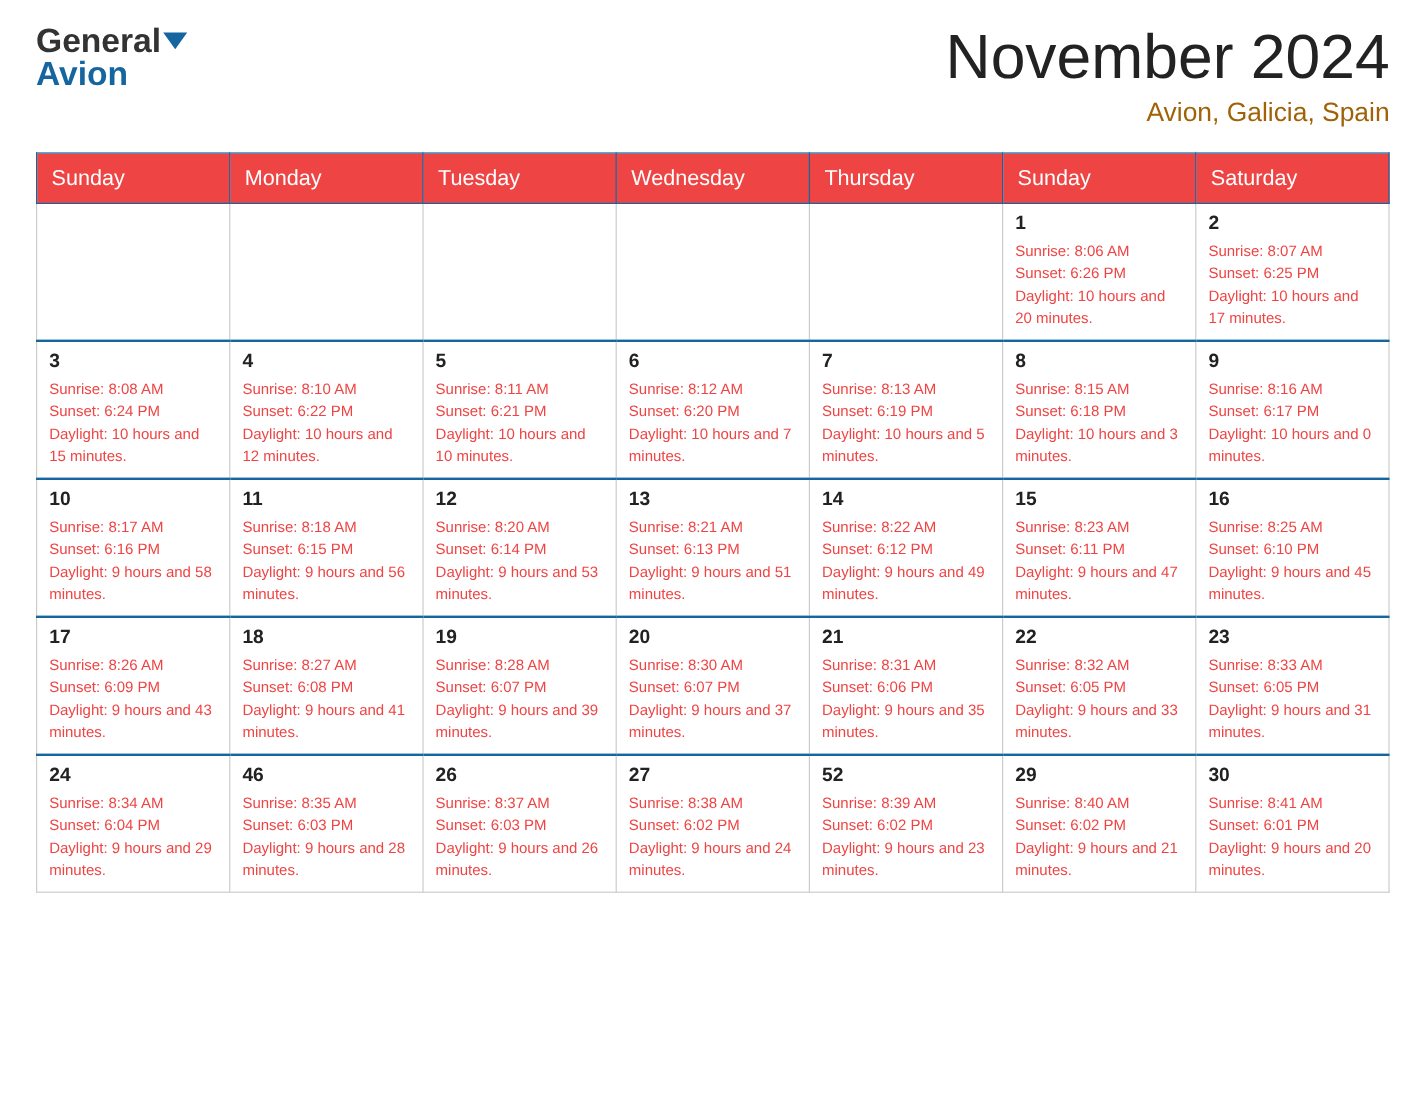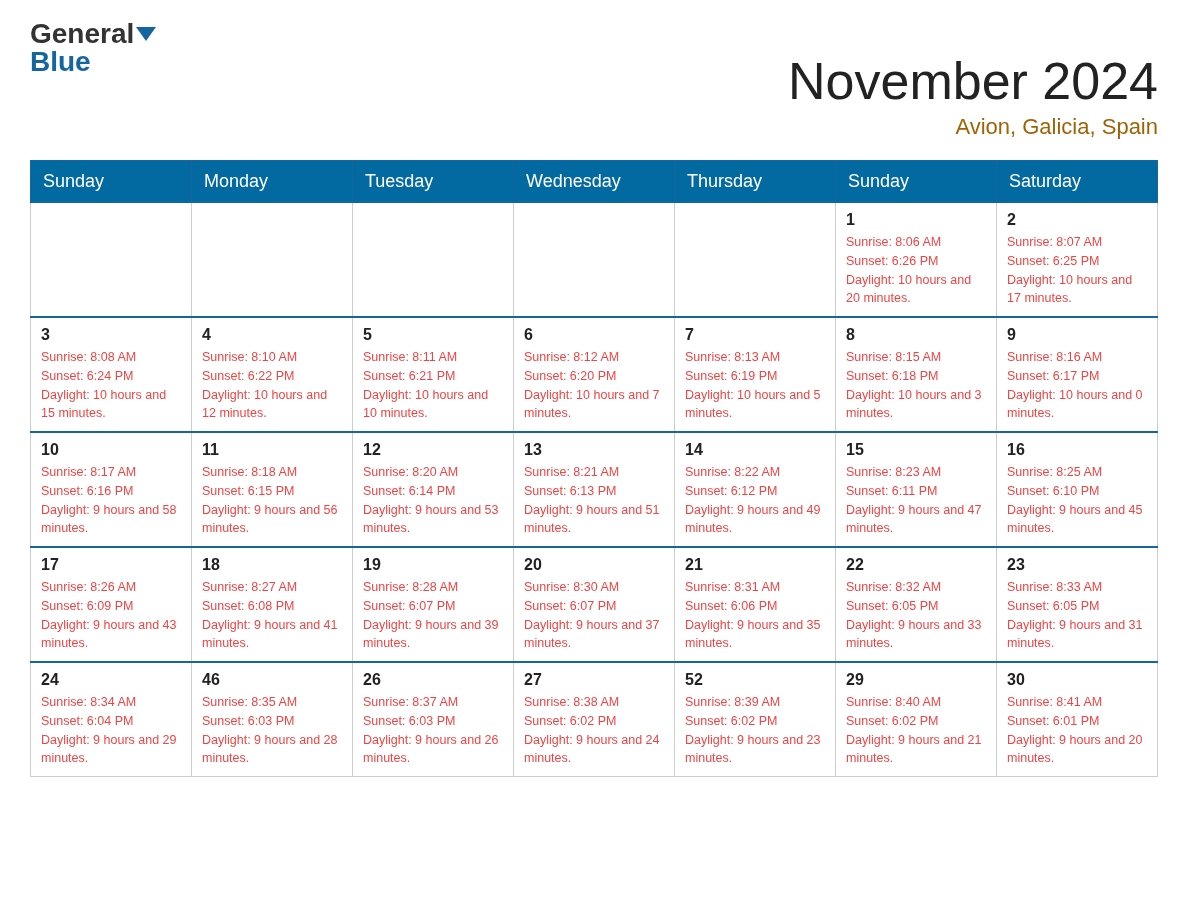--- a/index.html
+++ b/index.html
@@ -48,34 +48,33 @@
       align-items: center;
     }
     .title-area {
       text-align: right;
     }
     .month-title {
       font-size: 52px;
       font-weight: normal;
       color: #222;
       line-height: 1.1;
-      margin-top: 33px;
     }
     .location-title {
       font-size: 22px;
       color: #a16207;
       margin-top: 4px;
     }
     .calendar-table {
       width: 100%;
       border-collapse: collapse;
       border: 1px solid #1565a0;
     }
     .calendar-table th {
-      background-color: #0369a1;
+      background-color: #ef4444;
       color: #fff;
       font-size: 18px;
       font-weight: normal;
       padding: 10px 12px;
       text-align: left;
       border: 1px solid #1565a0;
     }
     .calendar-table td {
       vertical-align: top;
       padding: 8px 10px;
@@ -108,21 +107,21 @@
 </head>
 <body>
 
 <div class="header-area">
   <div class="logo">
     <div class="logo-line1">
       <span class="logo-text-general">General</span>
       <span class="logo-arrow"></span>
     </div>
     <div>
-      <span class="logo-text-blue">Blue</span>
+      <span class="logo-text-blue">Avion</span>
     </div>
   </div>
   <div class="title-area">
     <div class="month-title">November 2024</div>
     <div class="location-title">Avion, Galicia, Spain</div>
   </div>
 </div>
 
 <table class="calendar-table">
   <thead>

